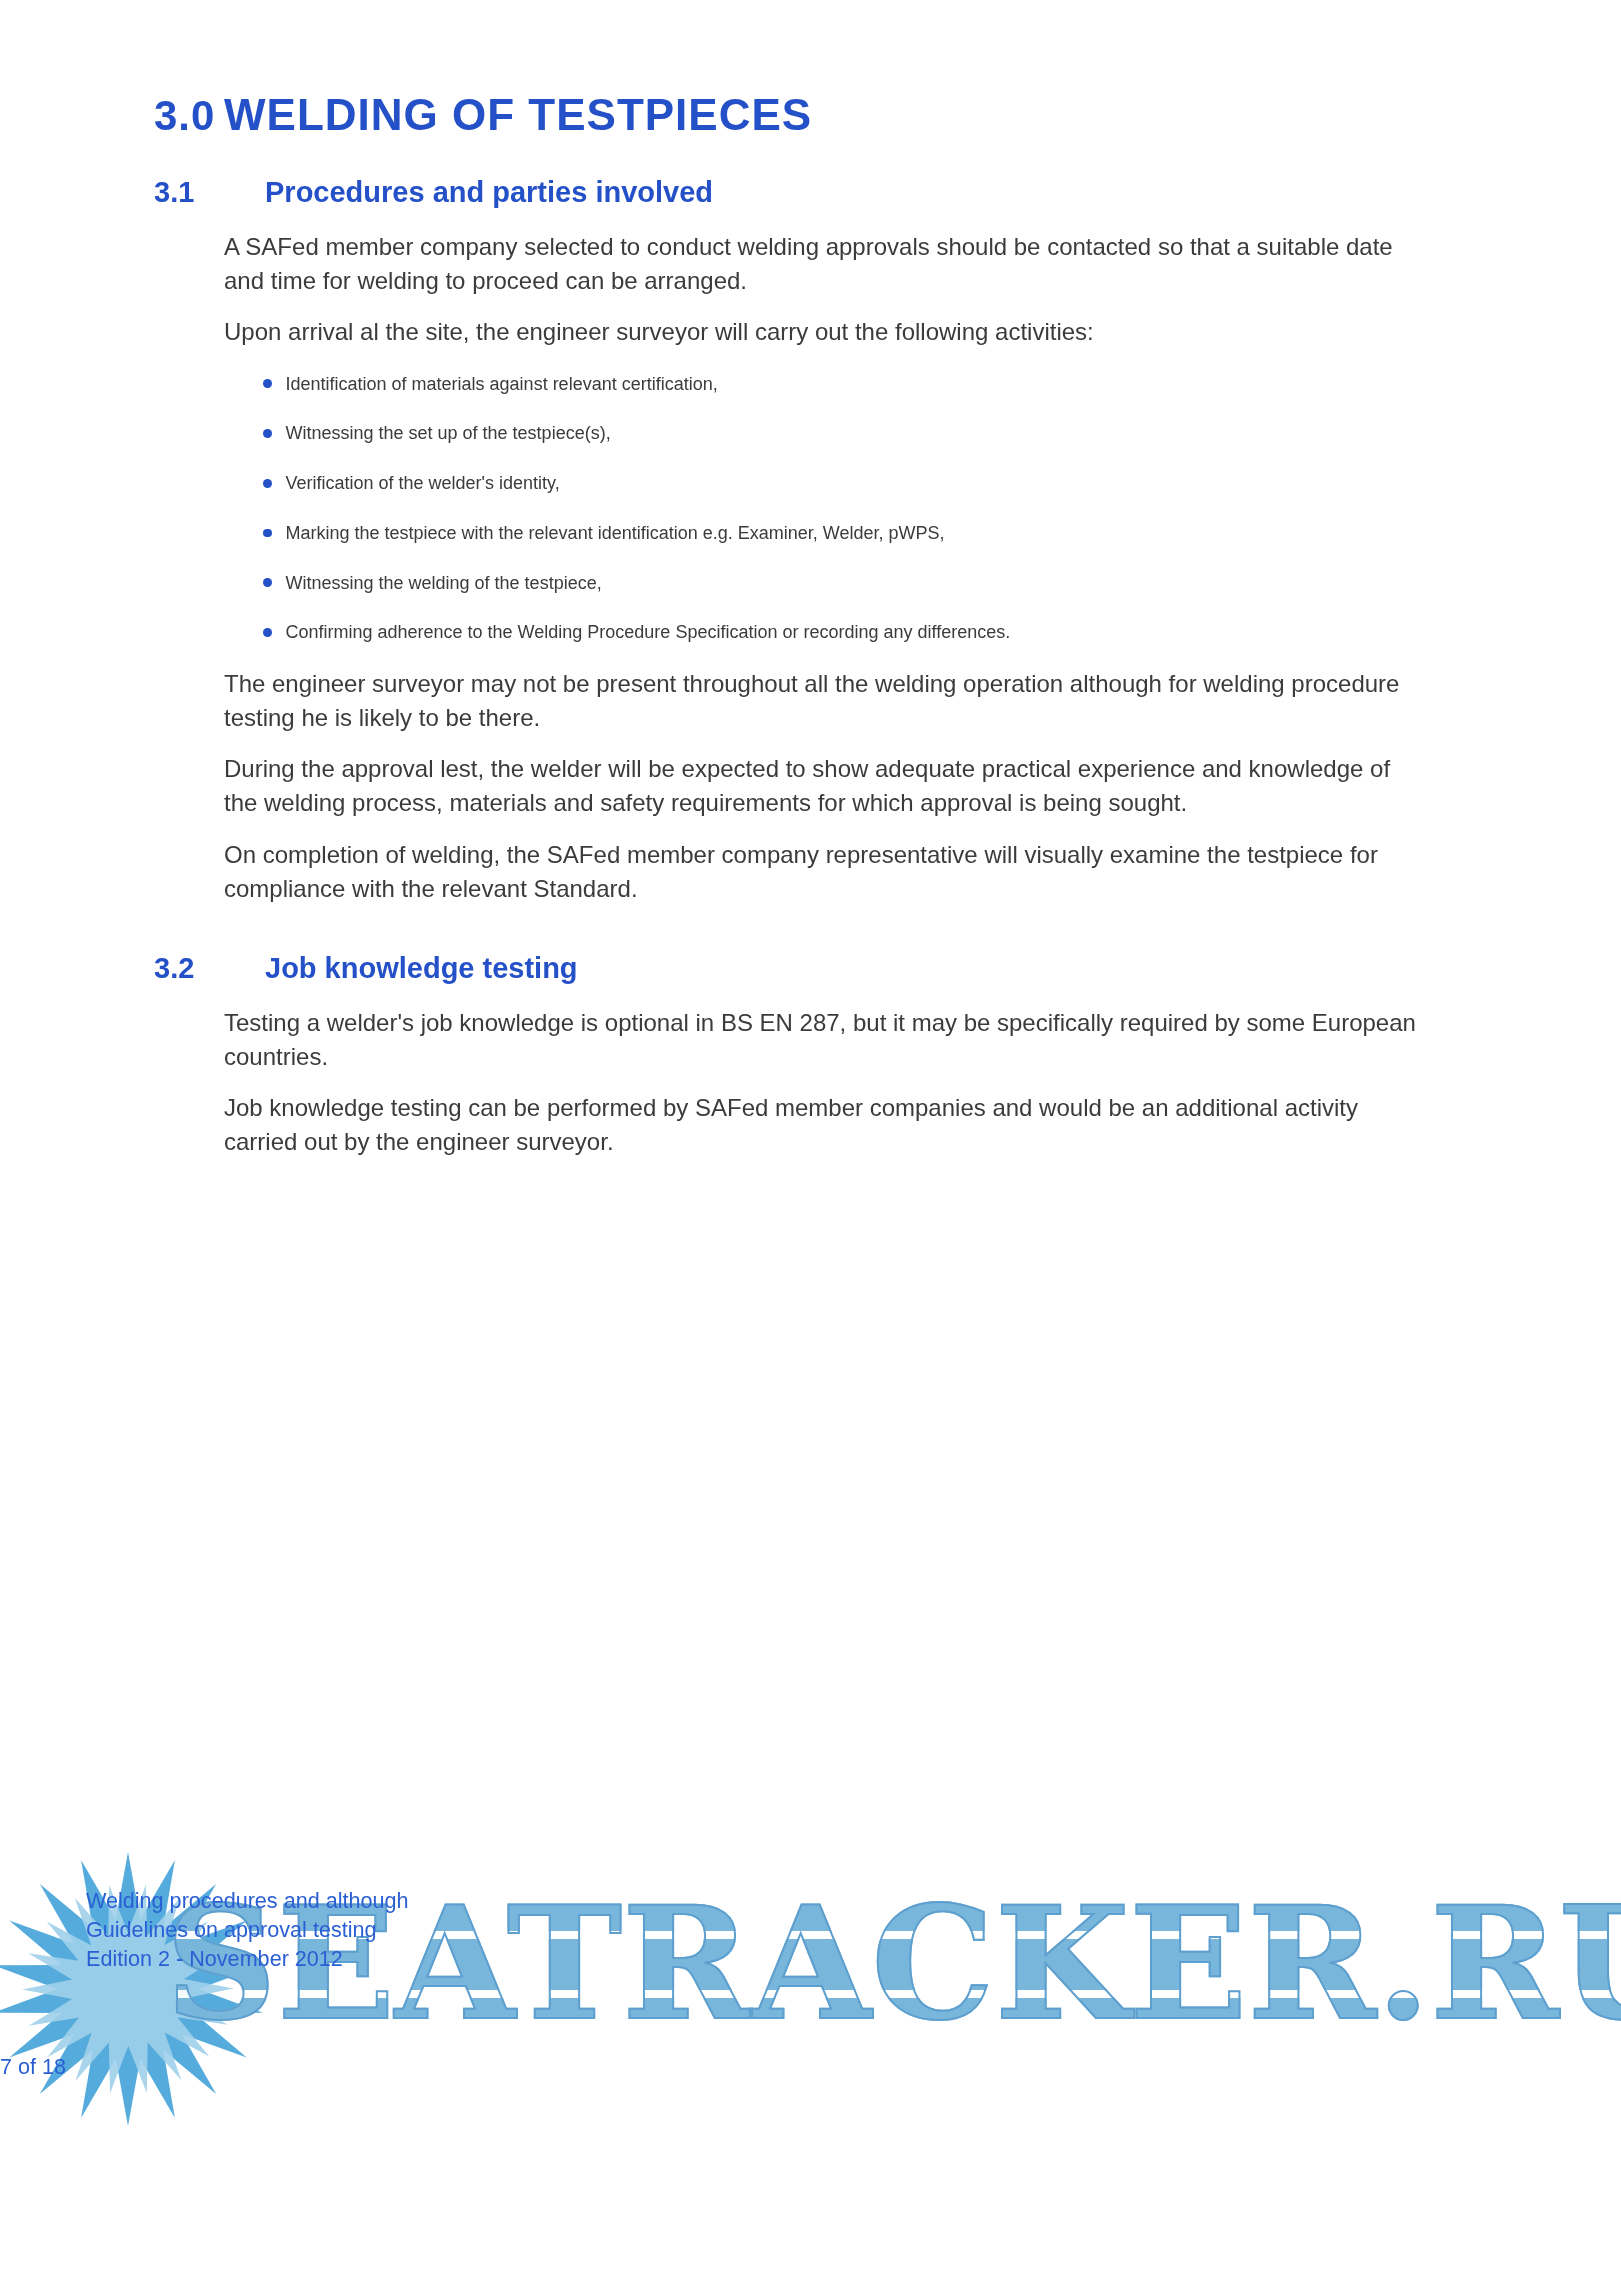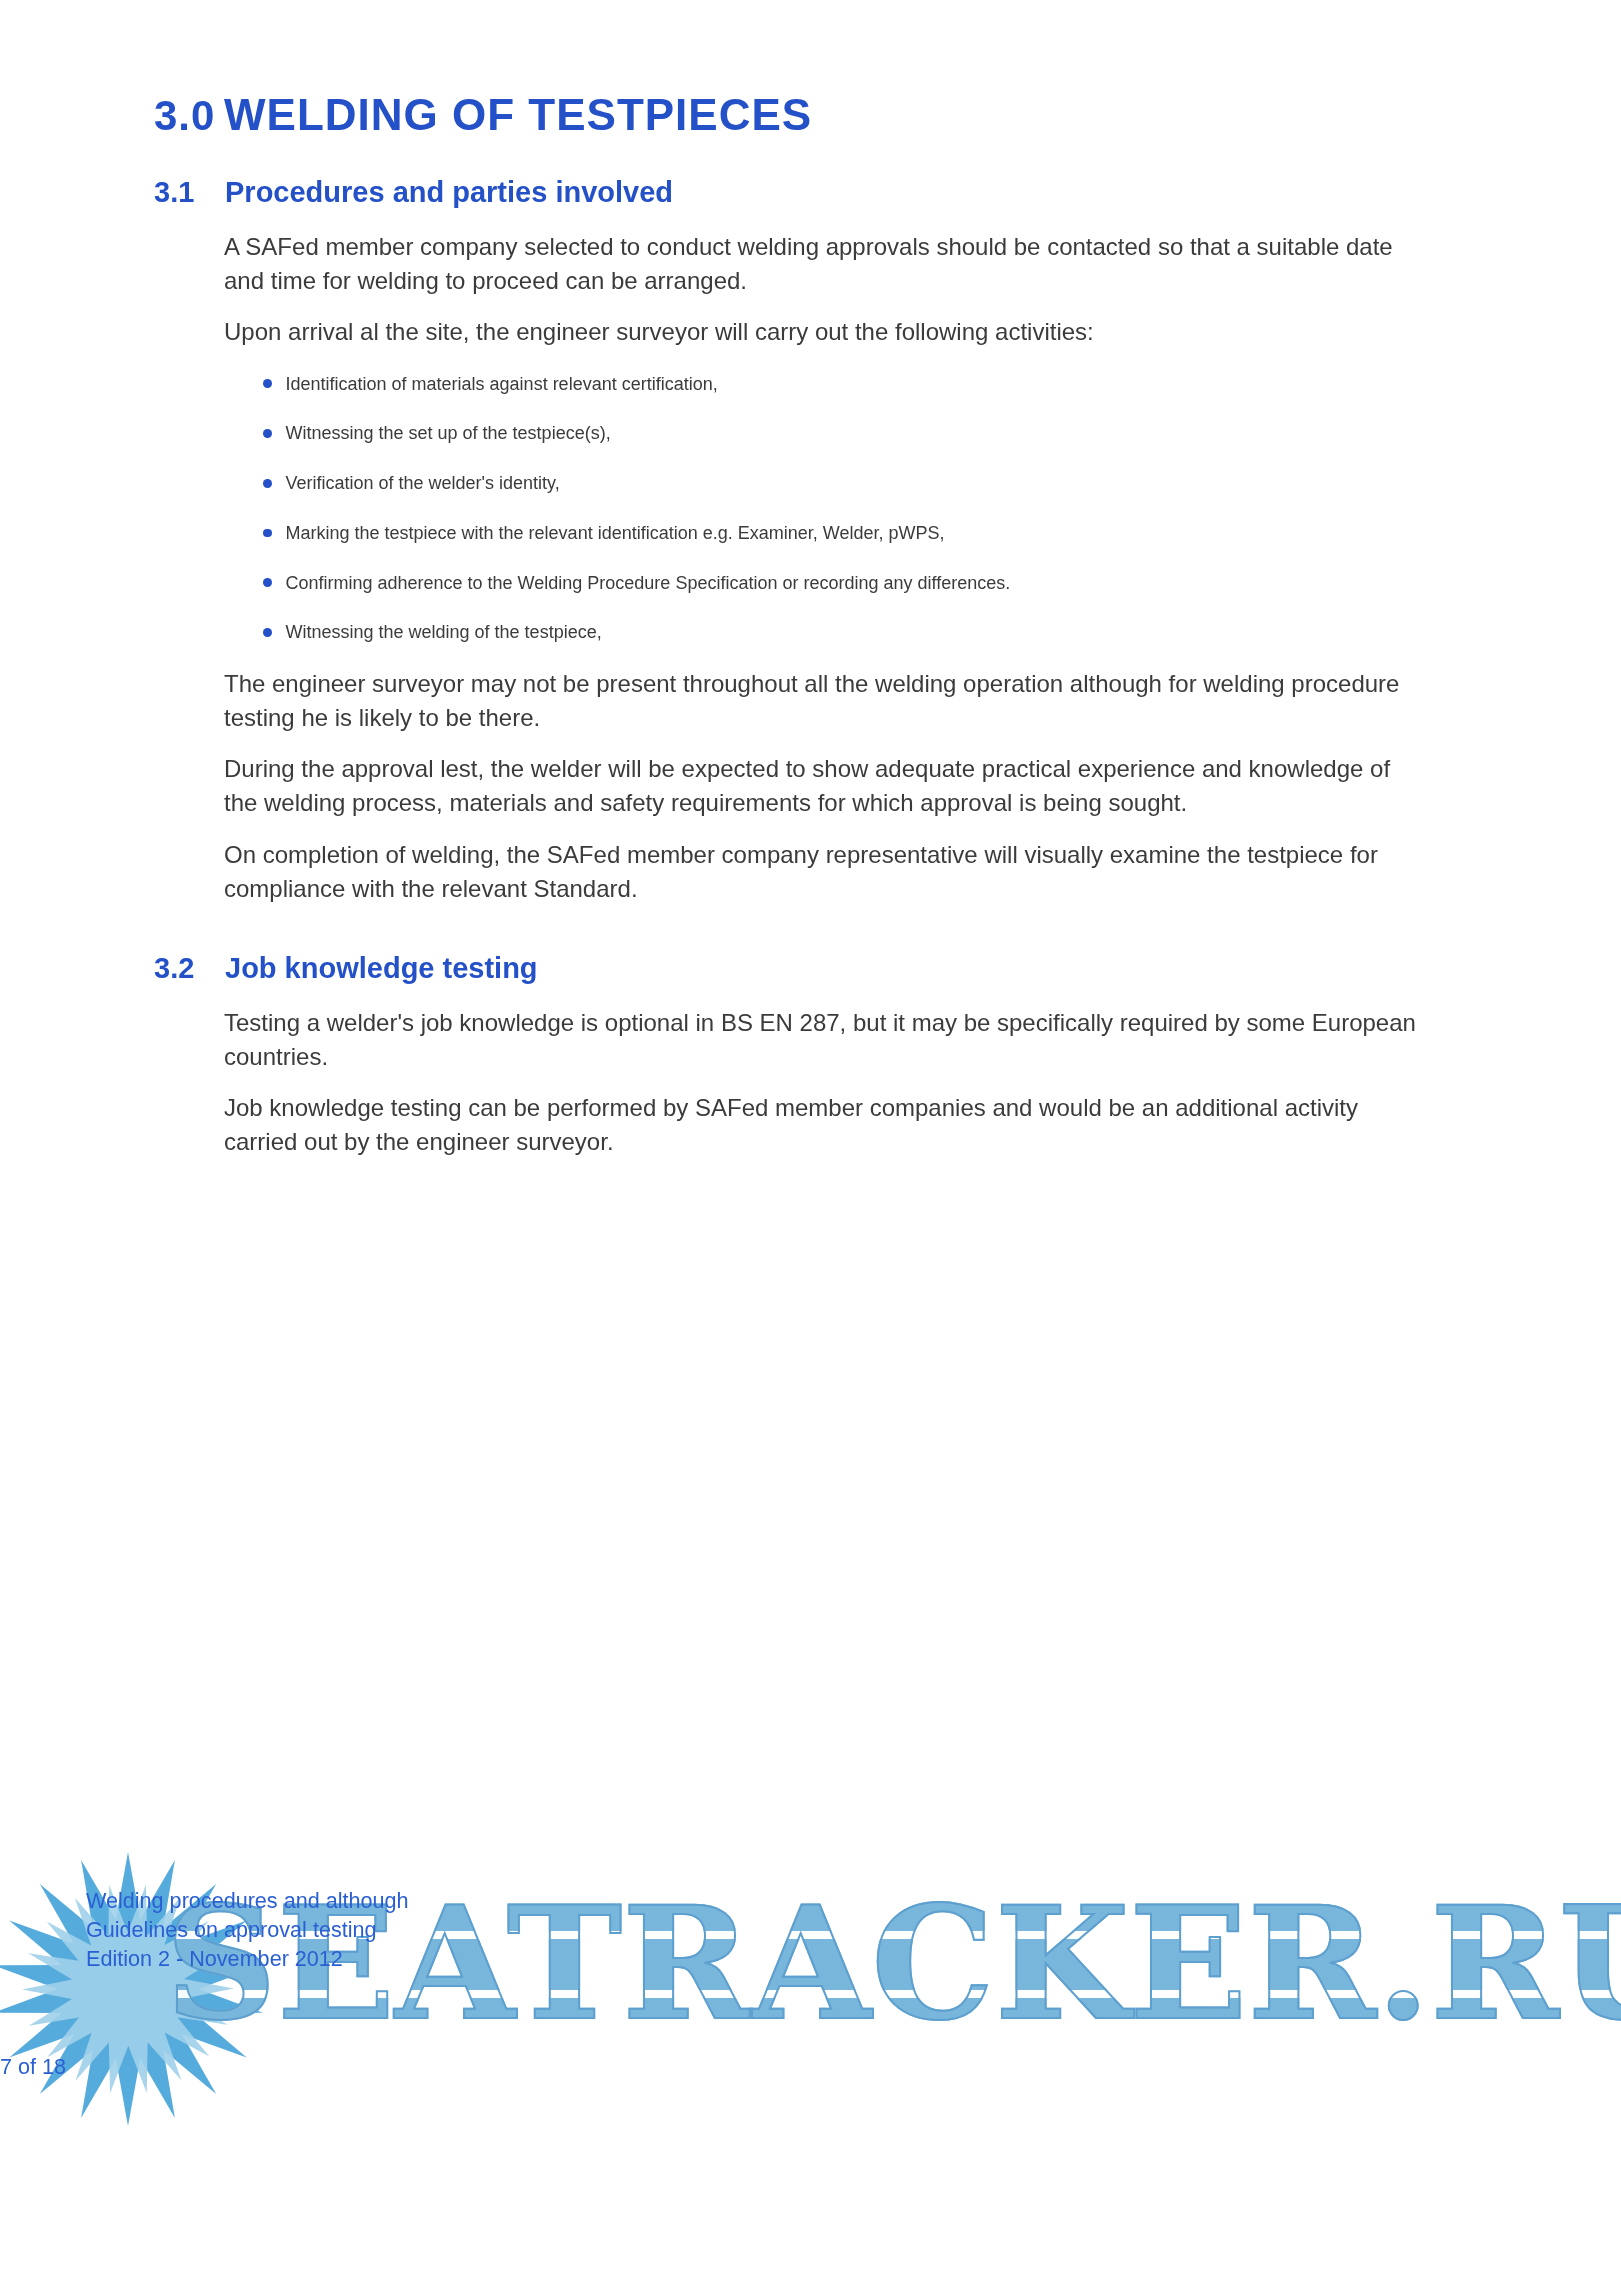--- a/index.html
+++ b/index.html
@@ -16,21 +16,21 @@
     overflow:hidden;
   }
   .content{
     position:absolute;top:90px;left:154px;width:1264px;
   }
   .num-col{width:70px;flex:none;}
   .row{display:flex;align-items:baseline;}
   .doc-title{color:var(--blue);font-weight:bold;font-size:44px;letter-spacing:1px;margin:0 0 35px 0;}
   .doc-title .num-col{font-size:42px;}
   .doc-title h1{font-size:44px;margin:0;letter-spacing:1px;display:inline;}
-  .section-head{color:var(--blue);font-weight:bold;font-size:29px;margin:27.4px 0 19.6px 0;}
+  .section-head{color:var(--blue);font-weight:bold;font-size:29px;margin:27.4px 0 19.6px 0;gap:40px;}
   .section-head h2{font-size:29px;margin:1px;display:inline;}
   .body-col{width:1193px;}
   p.para{font-size:24px;line-height:34px;margin:0 0 17.6px 0;color:var(--body);}
   ul.bullets{list-style:none;margin:2px 0 17.6px 0;padding:0 0 0 39px;}
   ul.bullets li{
     display:flex;font-size:18px;line-height:34px;margin:0 0 15.7px 0;color:var(--body);
   }
   ul.bullets .dot{
     flex:none;width:8.8px;height:8.8px;border-radius:50%;background:var(--blue);
     margin:12.7px 13.7px 0 0;
@@ -103,25 +103,25 @@
         <li>
           <span class="dot"></span>
           <span>Verification of the welder's identity,</span>
         </li>
         <li>
           <span class="dot"></span>
           <span>Marking the testpiece with the relevant identification e.g. Examiner, Welder, pWPS,</span>
         </li>
         <li>
           <span class="dot"></span>
-          <span>Confirming adherence to the Welding Procedure Specification or recording any differences.</span>
+          <span>Witnessing the welding of the testpiece,</span>
         </li>
         <li>
           <span class="dot"></span>
-          <span>Witnessing the welding of the testpiece,</span>
+          <span>Confirming adherence to the Welding Procedure Specification or recording any differences.</span>
         </li>
       </ul>
 
       <p class="para">The engineer surveyor may not be present throughout all the welding operation although for welding procedure testing he is likely to be there.</p>
       <p class="para">During the approval lest, the welder will be expected to show adequate practical experience and knowledge of the welding process, materials and safety requirements for which approval is being sought.</p>
       <p class="para">On completion of welding, the SAFed member company representative will visually examine the testpiece for compliance with the relevant Standard.</p>
     </div>
   </div>
 
   <div class="row section-head">

